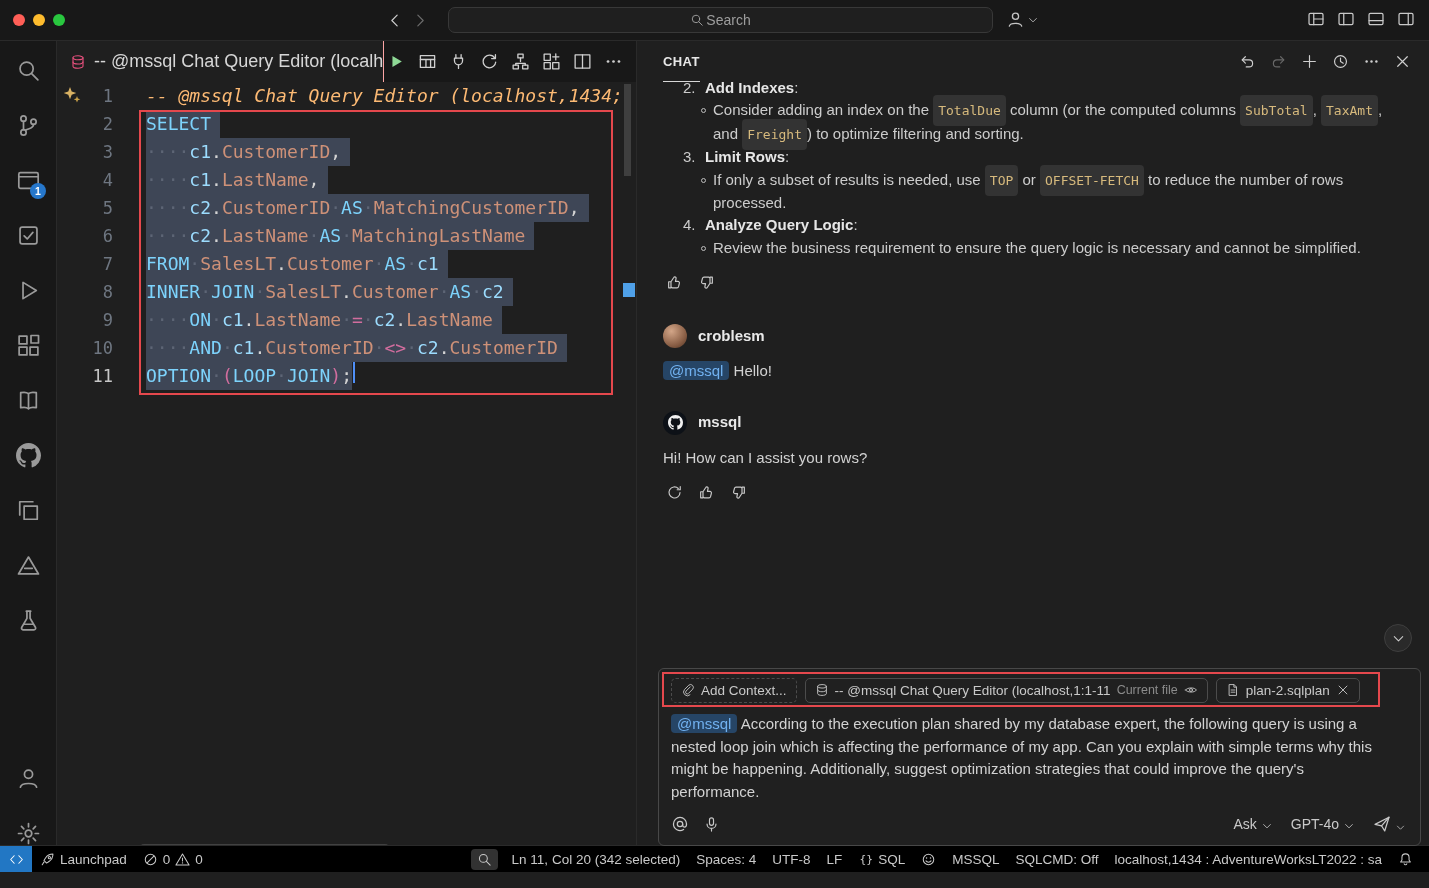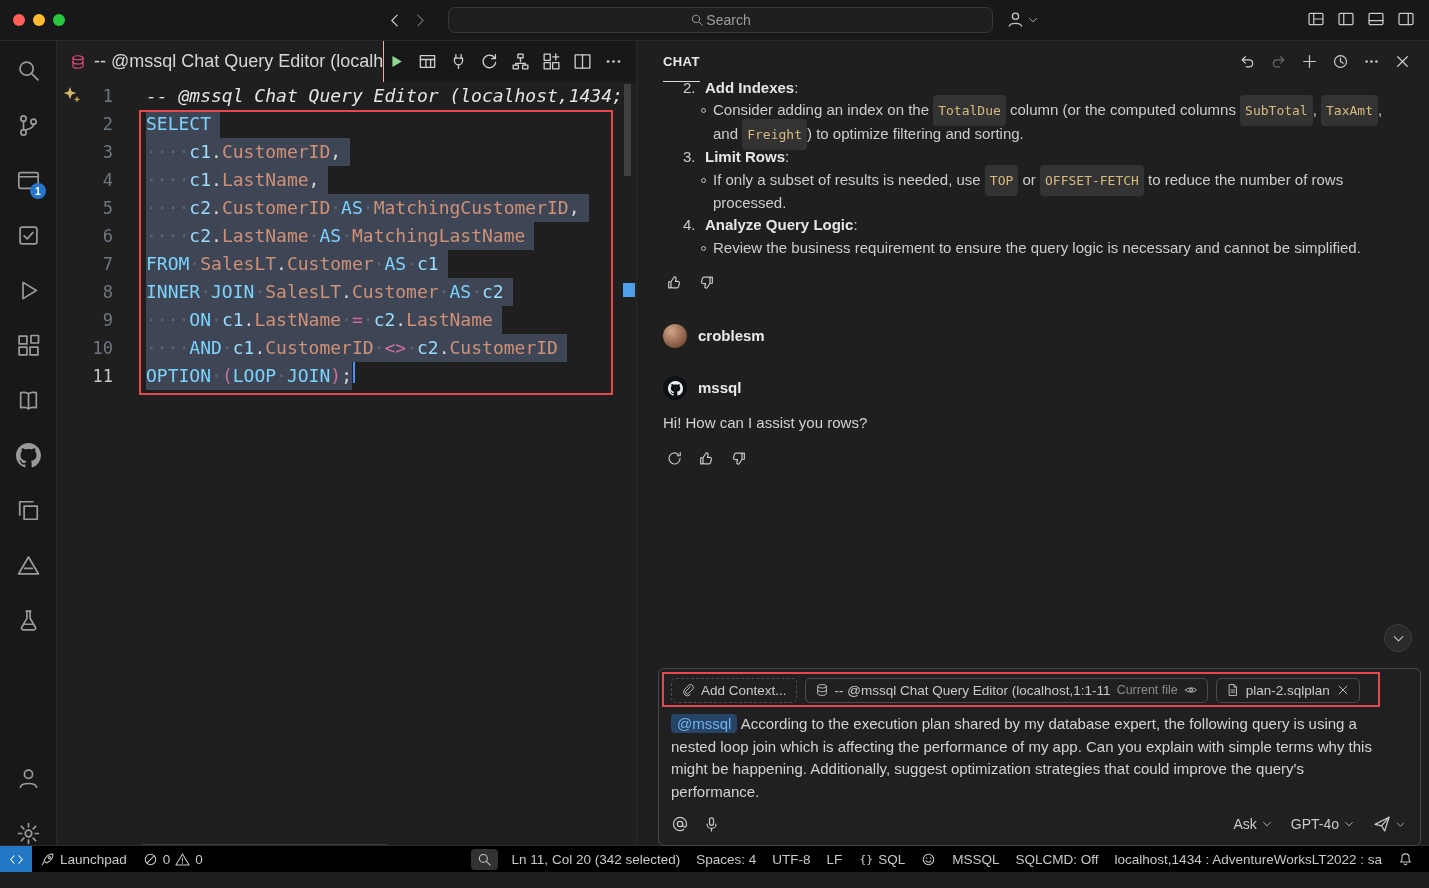--- a/index.html
+++ b/index.html
@@ -31,21 +31,21 @@
 .editor-actions{margin-left:auto;display:flex;align-items:center;gap:6px;padding-right:10px;color:#cfcfcf}
 .editor-actions .act{width:25px;height:25px;display:flex;align-items:center;justify-content:center;background:none;border:none;color:inherit;cursor:pointer}
 .act.run{color:#8fd996}
 .editor{position:relative;flex:1;font-family:"DejaVu Sans Mono",monospace;font-size:18px;line-height:28px;overflow:hidden}
 .cl{display:flex;height:28px}
 .ln{width:56px;text-align:right;color:#6e7681;font-size:17px;flex:none;user-select:none}
 .cl.cur .ln{color:#c6c6c6}
 .ct{margin-left:33px;white-space:pre}
 .cl.sel .ct{background:#3e4656}
 .cl.selpad .ct{padding-right:9px}
-.seg.cm{color:#e5e5e5;font-style:italic}
+.seg.cm{color:#fdba74;font-style:italic}
 .seg.kw{color:#7dd3fc}
 .seg.id{color:#9cdcfe}
 .seg.col{color:#ce9178}
 .seg.pu{color:#d4d4d4}
 .seg.pu2{color:#d16d9e}
 .seg.op{color:#d16d9e}
 .wsd{color:#5d6575}
 .caret{display:inline-block;width:2px;height:21px;background:#4f8ff7;vertical-align:middle;margin-left:1px}
 .gutter-sparkle{position:absolute;left:5px;top:3px}
 .sel-annotation{position:absolute;left:82px;top:28px;width:474px;height:285px;border:2px solid #e5484d;pointer-events:none;z-index:5}
@@ -85,21 +85,21 @@
 .ctx-annotation{position:absolute;left:3px;top:3px;width:718px;height:35px;border:2px solid #e5484d;pointer-events:none;z-index:2}
 .ctxrow{display:flex;gap:8px;align-items:center;height:26px}
 .ctxchip{display:inline-flex;align-items:center;gap:6px;height:25px;padding:0 9px;border:1px solid #4c4c4c;border-radius:5px;font-size:13.5px;color:#c9c9c9;cursor:pointer;white-space:nowrap}
 .ctxchip.add{border-style:dashed}
 .ctxhint{color:#8b8b8b;font-size:12.5px}
 .ctxicon{display:flex;color:#bdbdbd}
 .inputtext{margin-top:10px;font-size:15px;line-height:22.5px;color:#d2d2d2;padding-right:18px;cursor:text}
 .inputbottom{position:absolute;left:12px;right:14px;bottom:7px;display:flex;align-items:center;gap:14px;color:#c9c9c9;height:28px}
 .ibtn{background:none;border:none;color:#c9c9c9;display:flex;align-items:center;cursor:pointer}
 .ib-right{margin-left:auto;display:flex;align-items:center;gap:18px;font-size:14px}
-.ddl{display:flex;align-items:center;gap:4px;cursor:pointer}
+.ddl{display:flex;align-items:flex-end;gap:4px;cursor:pointer}
 
 .statusbar{position:absolute;left:0;right:0;bottom:16px;height:27px;background:#000000;border-top:1px solid #2a2a2a;display:flex;align-items:center;font-size:13.5px;color:#c9c9c9}
 .sb-remote{width:32px;height:100%;background:#2277c4;color:#fff;display:flex;align-items:center;justify-content:center;cursor:pointer}
 .sb-item{display:flex;align-items:center;gap:5px;padding:0 8px;height:100%;cursor:pointer;white-space:nowrap}
 .sb-right{margin-left:auto;display:flex;align-items:center;padding-right:8px;height:100%}
 .sb-zoom{background:#323232;border-radius:4px;padding:3px 6px;display:flex;align-items:center;margin-right:6px;cursor:pointer}
 svg{display:block}
 </style>
 </head>
 <body>
@@ -492,21 +492,21 @@
             <button class="fbtn">
               <svg width="17" height="17" viewBox="0 0 16 16" fill="none" stroke="currentColor" stroke-width="1.1" stroke-linecap="round" stroke-linejoin="round">
                 <g transform="rotate(180 8 8)">
                   <path d="M2.5 7.3h2.2V13H2.5zM4.7 12.3l1.1.7h4.6c.7 0 1.2-.4 1.4-1.1l.8-3.2c.2-.9-.4-1.7-1.3-1.7H8.9l.6-2.8c.2-.8-.4-1.5-1.2-1.5-.4 0-.8.2-1 .6L4.7 7.3"></path>
                 </g>
               </svg>
             </button>
           </div><div class="msghead user">
   <span class="avatar photo"></span>
   <span class="author">croblesm</span>
-          </div><div class="msghead bot">
+          </div><div class="msgbody"><span class="mention">@mssql</span> Hello!</div><div class="msghead bot">
   <span class="avatar gh">
               <svg width="15" height="15" viewBox="0 0 16 16" fill="none" stroke="currentColor" stroke-width="1.1" stroke-linecap="round" stroke-linejoin="round">
                 <path fill="currentColor" stroke="none" d="M8 0C3.58 0 0 3.58 0 8c0 3.54 2.29 6.53 5.47 7.59.4.07.55-.17.55-.38 0-.19-.01-.82-.01-1.49-2.01.37-2.53-.49-2.69-.94-.09-.23-.48-.94-.82-1.13-.28-.15-.68-.52-.01-.53.63-.01 1.08.58 1.23.82.72 1.21 1.87.87 2.33.66.07-.52.28-.87.51-1.07-1.78-.2-3.64-.89-3.64-3.95 0-.87.31-1.59.82-2.15-.08-.2-.36-1.02.08-2.12 0 0 .67-.21 2.2.82.64-.18 1.32-.27 2-.27s1.36.09 2 .27c1.53-1.04 2.2-.82 2.2-.82.44 1.1.16 1.92.08 2.12.51.56.82 1.27.82 2.15 0 3.07-1.87 3.75-3.65 3.95.29.25.54.73.54 1.48 0 1.07-.01 1.93-.01 2.2 0 .21.15.46.55.38A8.01 8.01 0 0016 8c0-4.42-3.58-8-8-8z"></path>
               </svg>
             </span>
   <span class="author">mssql</span>
           </div><div class="msgbody">Hi! How can I assist you rows?</div><div class="fbrow">
             <button class="fbtn">
               <svg width="17" height="17" viewBox="0 0 16 16" fill="none" stroke="currentColor" stroke-width="1.1" stroke-linecap="round" stroke-linejoin="round">
                 <path d="M13.2 8a5.2 5.2 0 11-1.6-3.8"></path>

